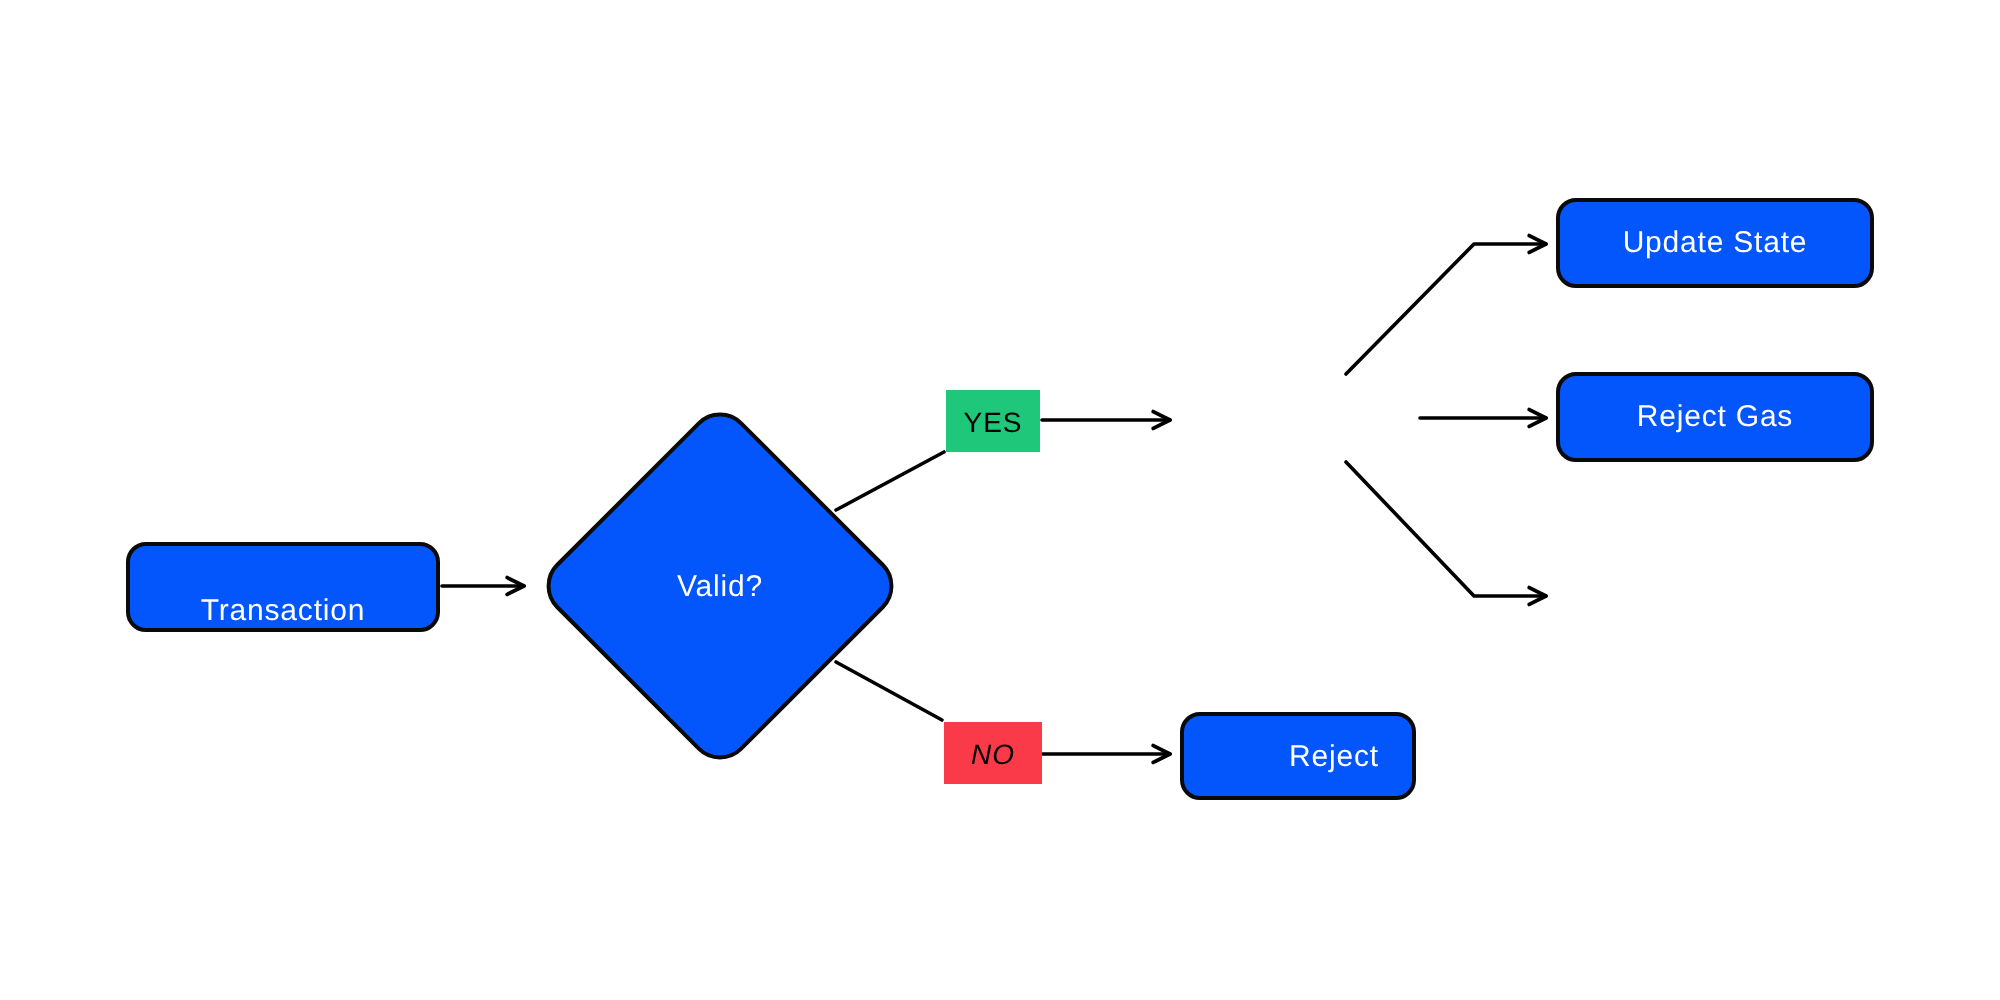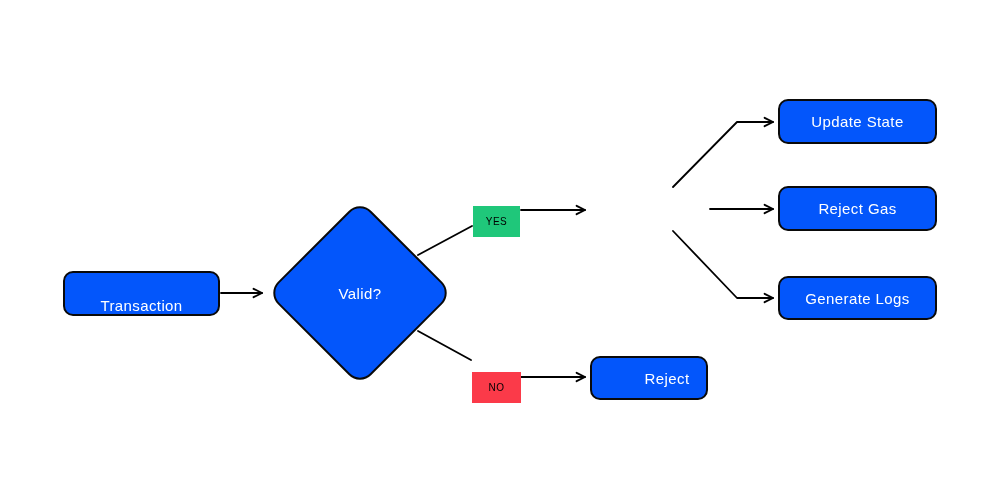--- a/index.html
+++ b/index.html
@@ -24,34 +24,34 @@
     border:2.5px solid var(--node-border,#0a0a0a);
     border-radius:16px;transform:rotate(45deg);
     display:flex;align-items:center;justify-content:center;
   }
   .diamond .diamond-label{
     transform:rotate(-45deg);color:var(--node-text,#fff);
     font-size:15px;letter-spacing:.4px;
   }
   .badge{
     position:absolute;display:flex;align-items:center;justify-content:center;
-    color:var(--badge-text,#000);font-size:10px;letter-spacing:.5px;margin-top:11px;
+    color:var(--badge-text,#000);font-size:14px;letter-spacing:.5px;
   }
   .badge-yes{background:var(--yes-badge,#1fc77a);}
   .badge-no{background:var(--no-badge,#fb3a49);}
   
   .n-transaction{left:63px;top:271px;width:157px;height:45px;align-items:flex-end;}
   .n-valid{left:294px;top:227px;}
   .n-execute{left:590px;top:187px;width:118px;height:45px;}
   .n-reject{left:590px;top:356px;width:118px;height:44px;padding-left:36px;}
   .n-update{left:778px;top:99px;width:159px;height:45px;}
   .n-consume{left:778px;top:186px;width:159px;height:45px;}
   .n-generate{left:778px;top:276px;width:159px;height:44px;}
   .b-yes{left:473px;top:195px;width:47px;height:31px;}
-  .b-no{left:472px;top:361px;width:49px;height:31px;}
+  .b-no{left:472px;top:361px;width:49px;height:31px;font-style:italic;}
 </style>
 </head>
 <body>
 
 <div class="canvas">
 
   <svg class="edges" width="1000" height="500" viewBox="0 0 1000 500">
     <defs>
       <marker id="arrowhead" viewBox="0 0 10 10" refX="8.5" refY="5" markerWidth="12" markerHeight="12" markerUnits="userSpaceOnUse" orient="auto-start-reverse">
         <path class="arrowhead-path" d="M1.5,1.5 L8.5,5 L1.5,8.5"></path>
@@ -89,17 +89,14 @@
   </div>
 
   <div class="node n-update">
     <span>Update State</span>
   </div>
 
   <div class="node n-consume">
     <span>Reject Gas</span>
   </div>
 
-  <div class="node n-generate">
-    <span>Generate Logs</span>
-  </div>
 
 </div>
 
 </body></html>

